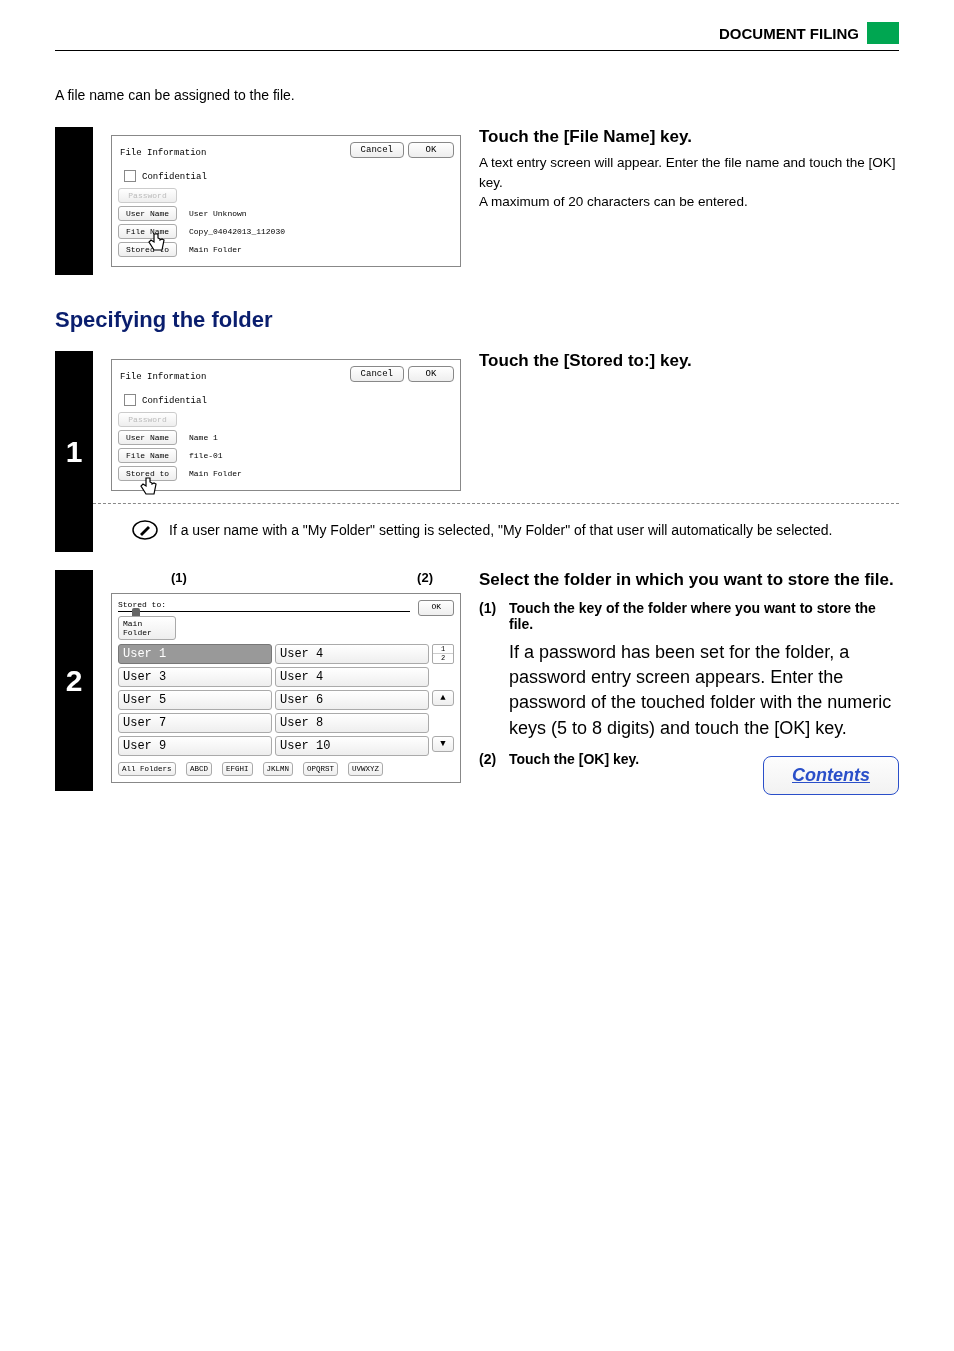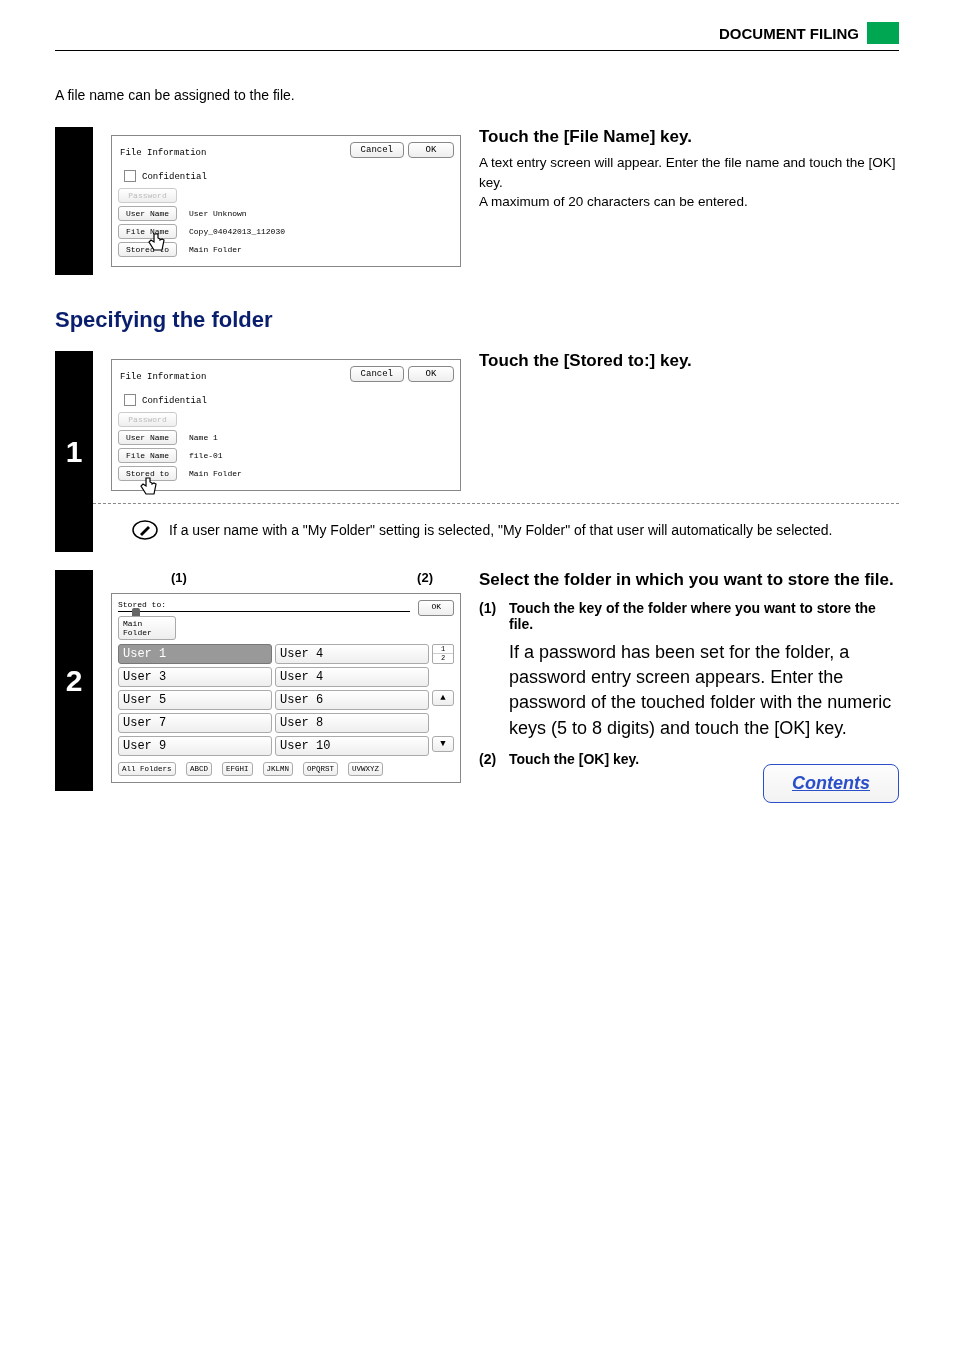--- a/index.html
+++ b/index.html
@@ -52,21 +52,21 @@
   .alpha-row { display: flex; gap: 10px; margin-top: 6px; }
   .alpha-btn { border: 1px solid #aaa; border-radius: 3px; padding: 2px 3px; font-size: 7.5px; flex: 0 0 auto; background: linear-gradient(#fff,#eee); }
   .alpha-btn.first { flex: 0 0 58px; }
   .sub-list { padding-left: 0; }
   .sub-item { display: flex; margin-top: 10px; }
   .sub-num { font-weight: bold; width: 30px; font-size: 14px; }
   .sub-body { flex: 1; }
   .sub-title { font-weight: bold; font-size: 14px; margin-bottom: 4px; }
   .sub-indent { padding-left: 30px; font-size: 18px; line-height: 1.4; margin-top: 4px; }
   .page-num { text-align: center; font-size: 26px; font-weight: bold; margin-top: 180px; }
-  .contents-btn { position: absolute; right: 55px; bottom: 28px; border: 1.5px solid #2a4fc9; border-radius: 8px; padding: 8px 28px; color: #2a4fc9; font-weight: bold; font-style: italic; font-size: 18px; text-decoration: underline; background: linear-gradient(#fdfdfd,#f2f2f2); }
+  .contents-btn { position: absolute; right: 55px; bottom: 36px; border: 1.5px solid #2a4fc9; border-radius: 8px; padding: 8px 28px; color: #2a4fc9; font-weight: bold; font-style: italic; font-size: 18px; text-decoration: underline; background: linear-gradient(#fdfdfd,#f2f2f2); }
 </style>
 </head>
 <body>
 
 <div class="page">
   <div class="header-row">
     <div class="header-title">DOCUMENT FILING</div>
     <div class="header-tab"></div>
   </div>
   <div class="hr"></div>

